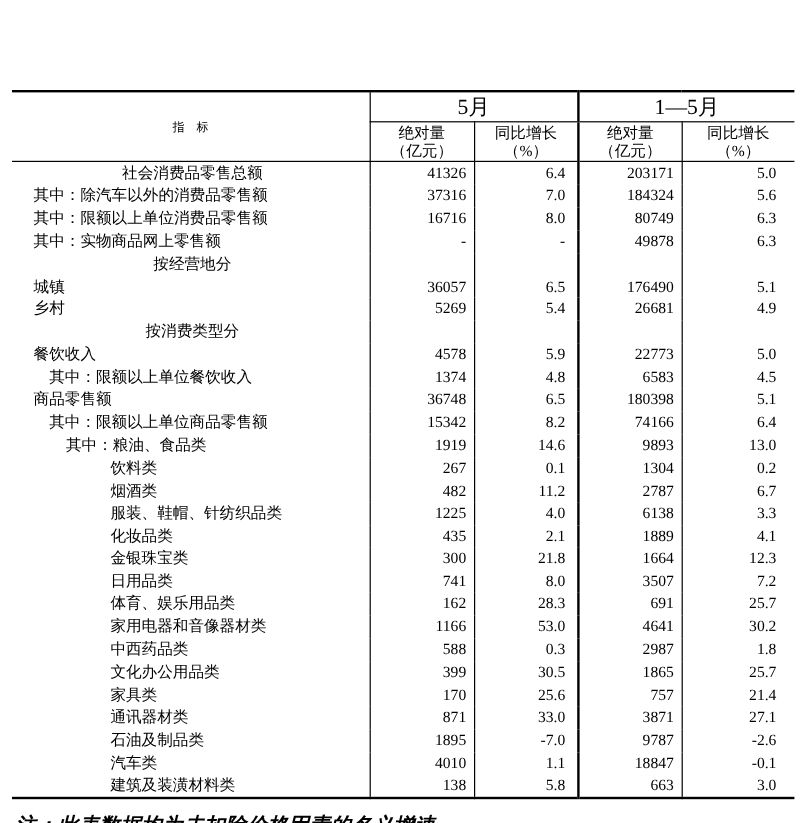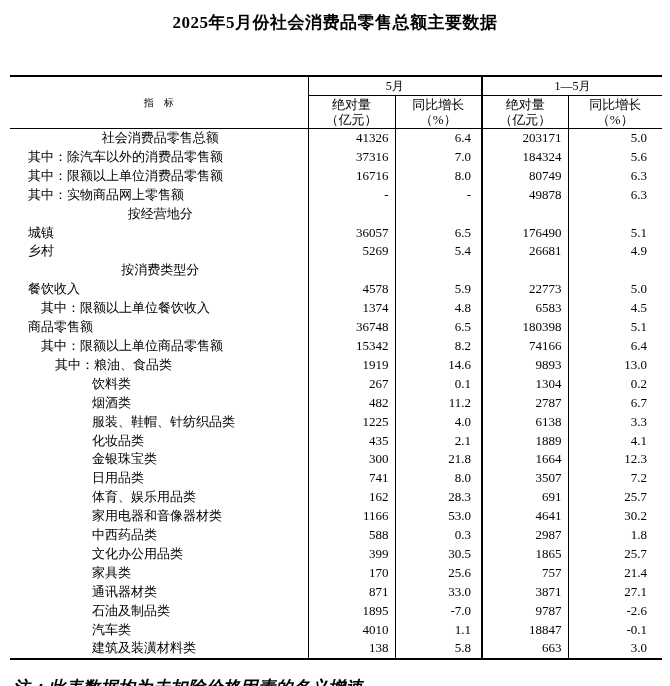--- a/index.html
+++ b/index.html
@@ -39,21 +39,21 @@
   th.h-ind {
     border-right: 1px solid #000;
     border-bottom: 1px solid #000;
     text-align: center; vertical-align: middle;
     font-size: 10px;
   }
   th.h-group {
     height: 18px;
     border-bottom: 1px solid #000;
     text-align: center; vertical-align: middle;
-    font-size: 12px;
+    font-size: 18px;
   }
   th.h-group.g-may { border-right: 2px solid #000; }
 
   th.h-sub {
     height: 32px;
     border-bottom: 1px solid #000;
     text-align: center; vertical-align: middle;
     line-height: 15px;
     font-size: 13px;
   }
@@ -79,21 +79,20 @@
     font-size: 17px; font-style: italic;
     letter-spacing: 0.5px;
     font-weight: bold;
   }
 </style>
 </head>
 <body>
 
 <div class="page">
 
-  <div class="title">2025年5月份社会消费品零售总额主要数据</div>
 
   <table class="data">
     <colgroup>
       <col class="c-ind">
         <col class="c-m-abs">
         <col class="c-m-yoy">
         <col class="c-c-abs">
         <col class="c-c-yoy">
     </colgroup>
     <thead>

